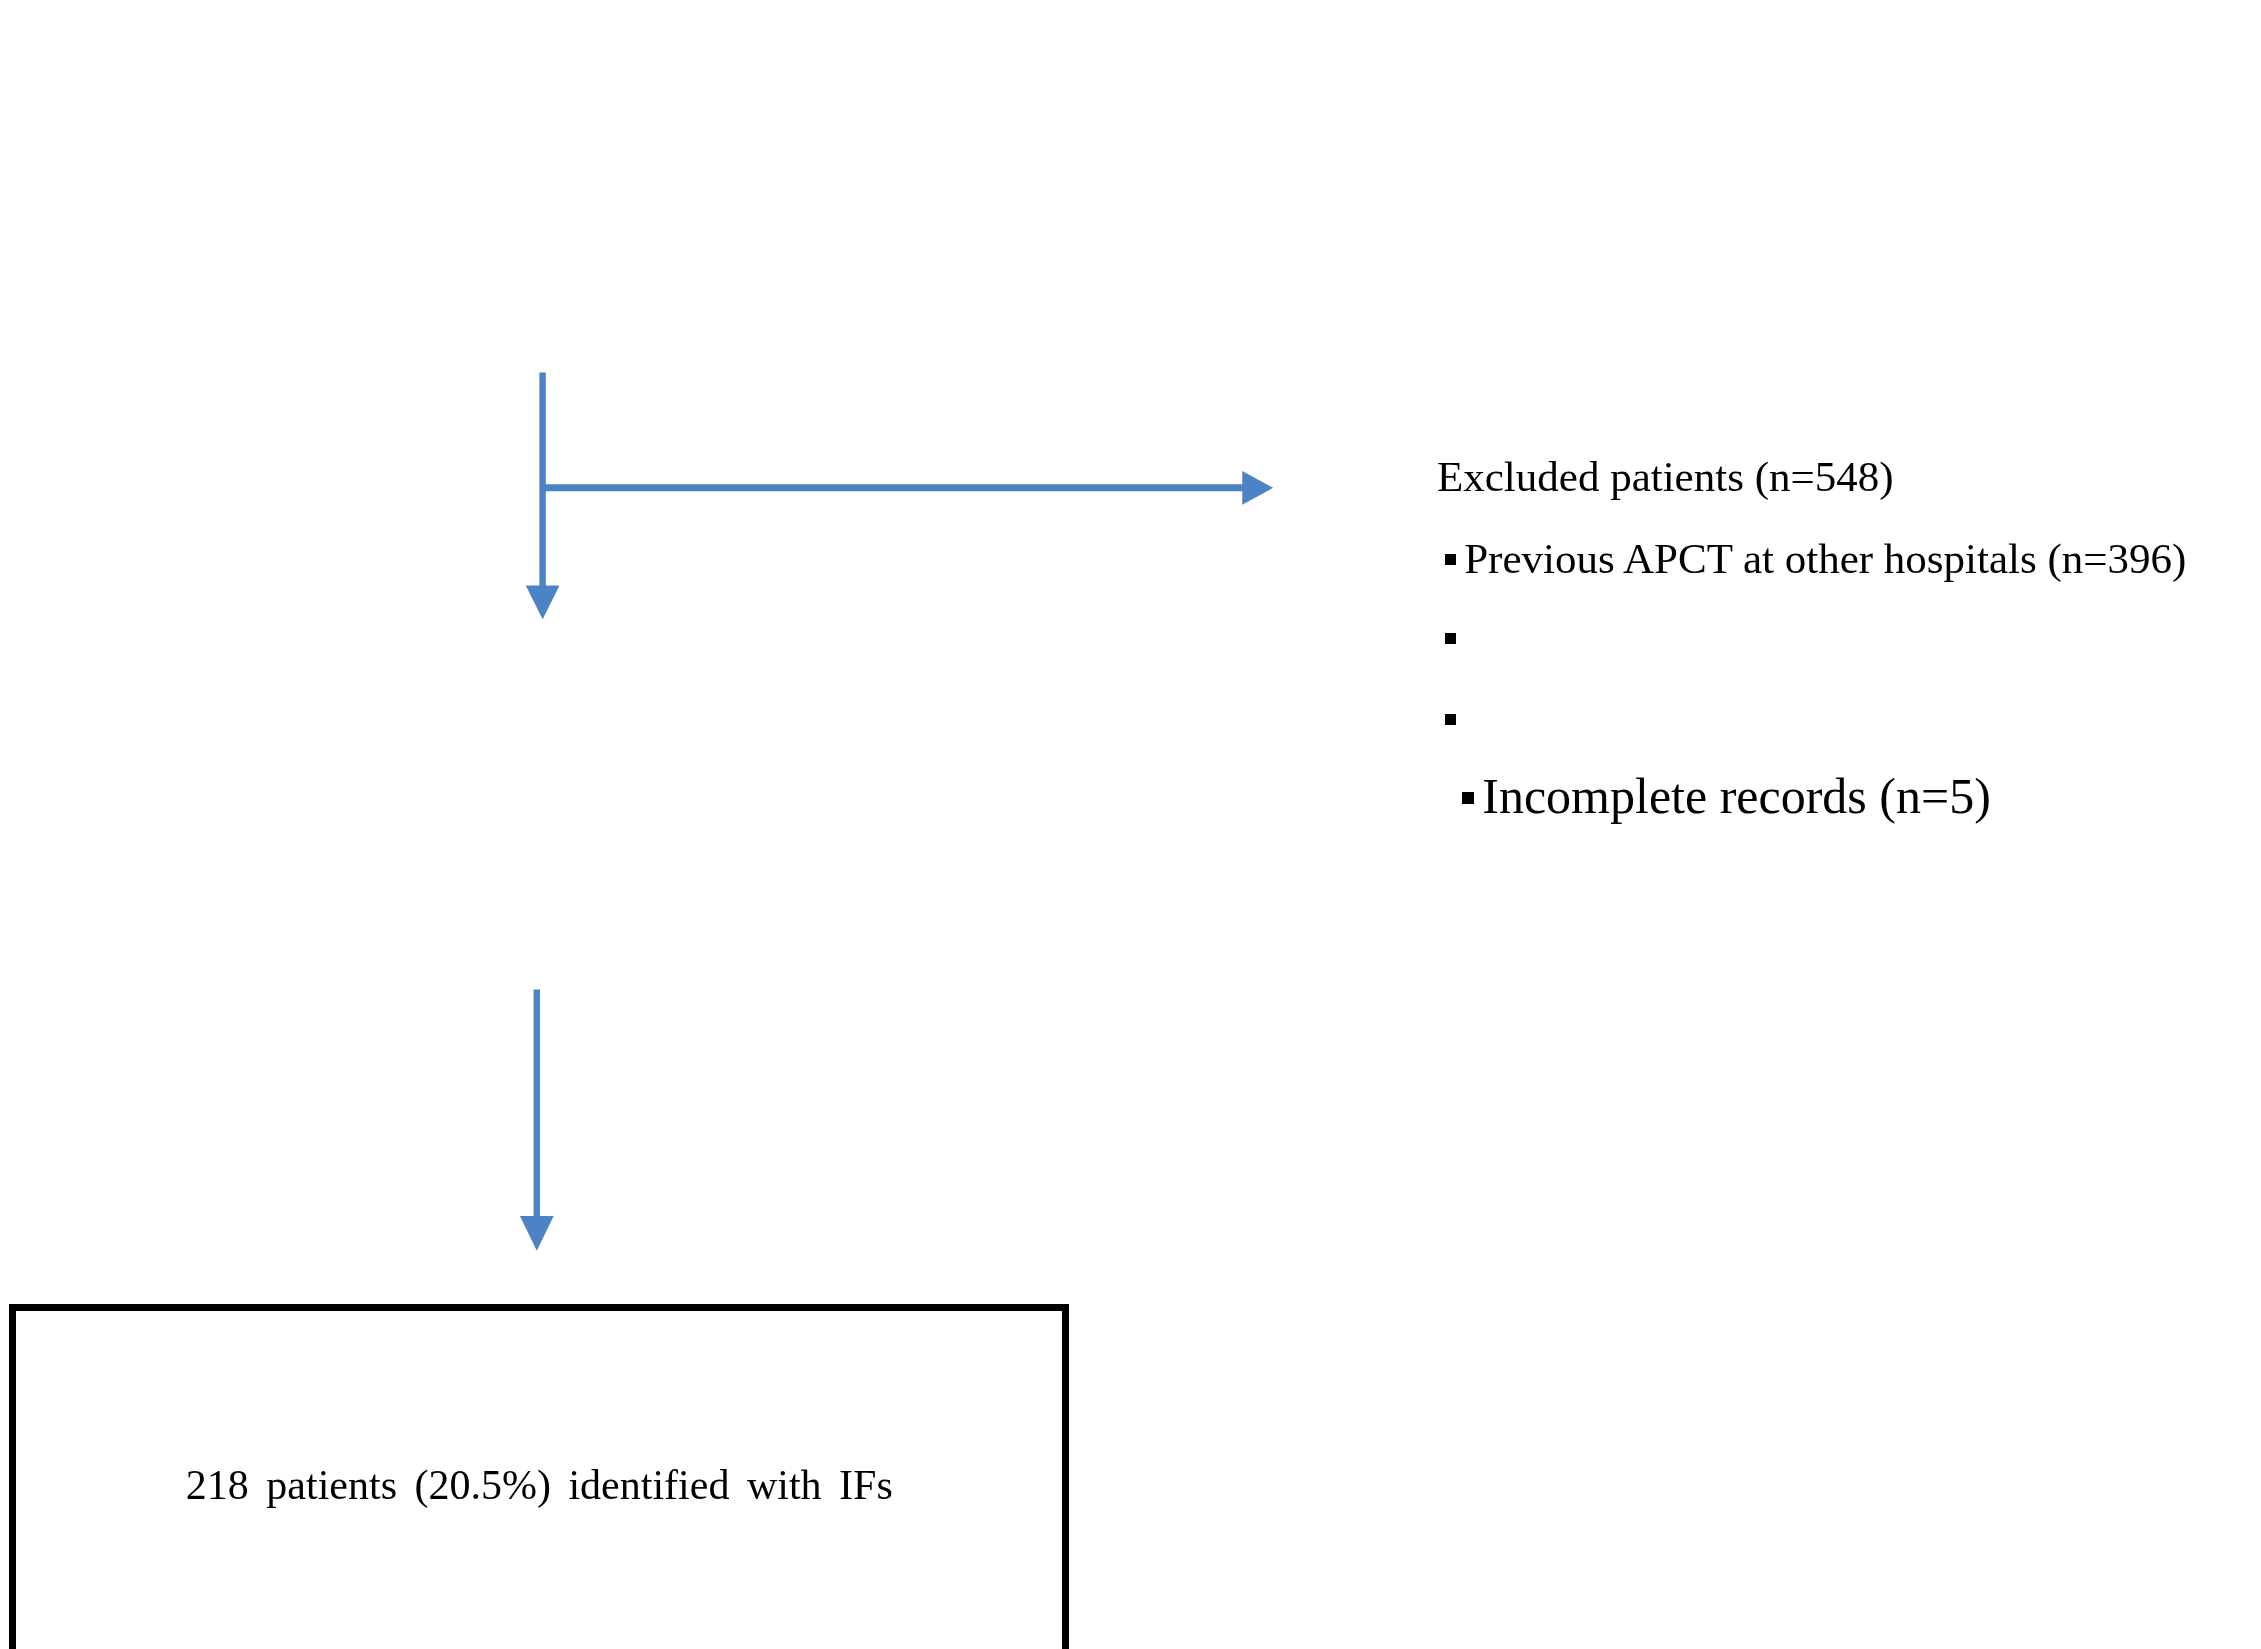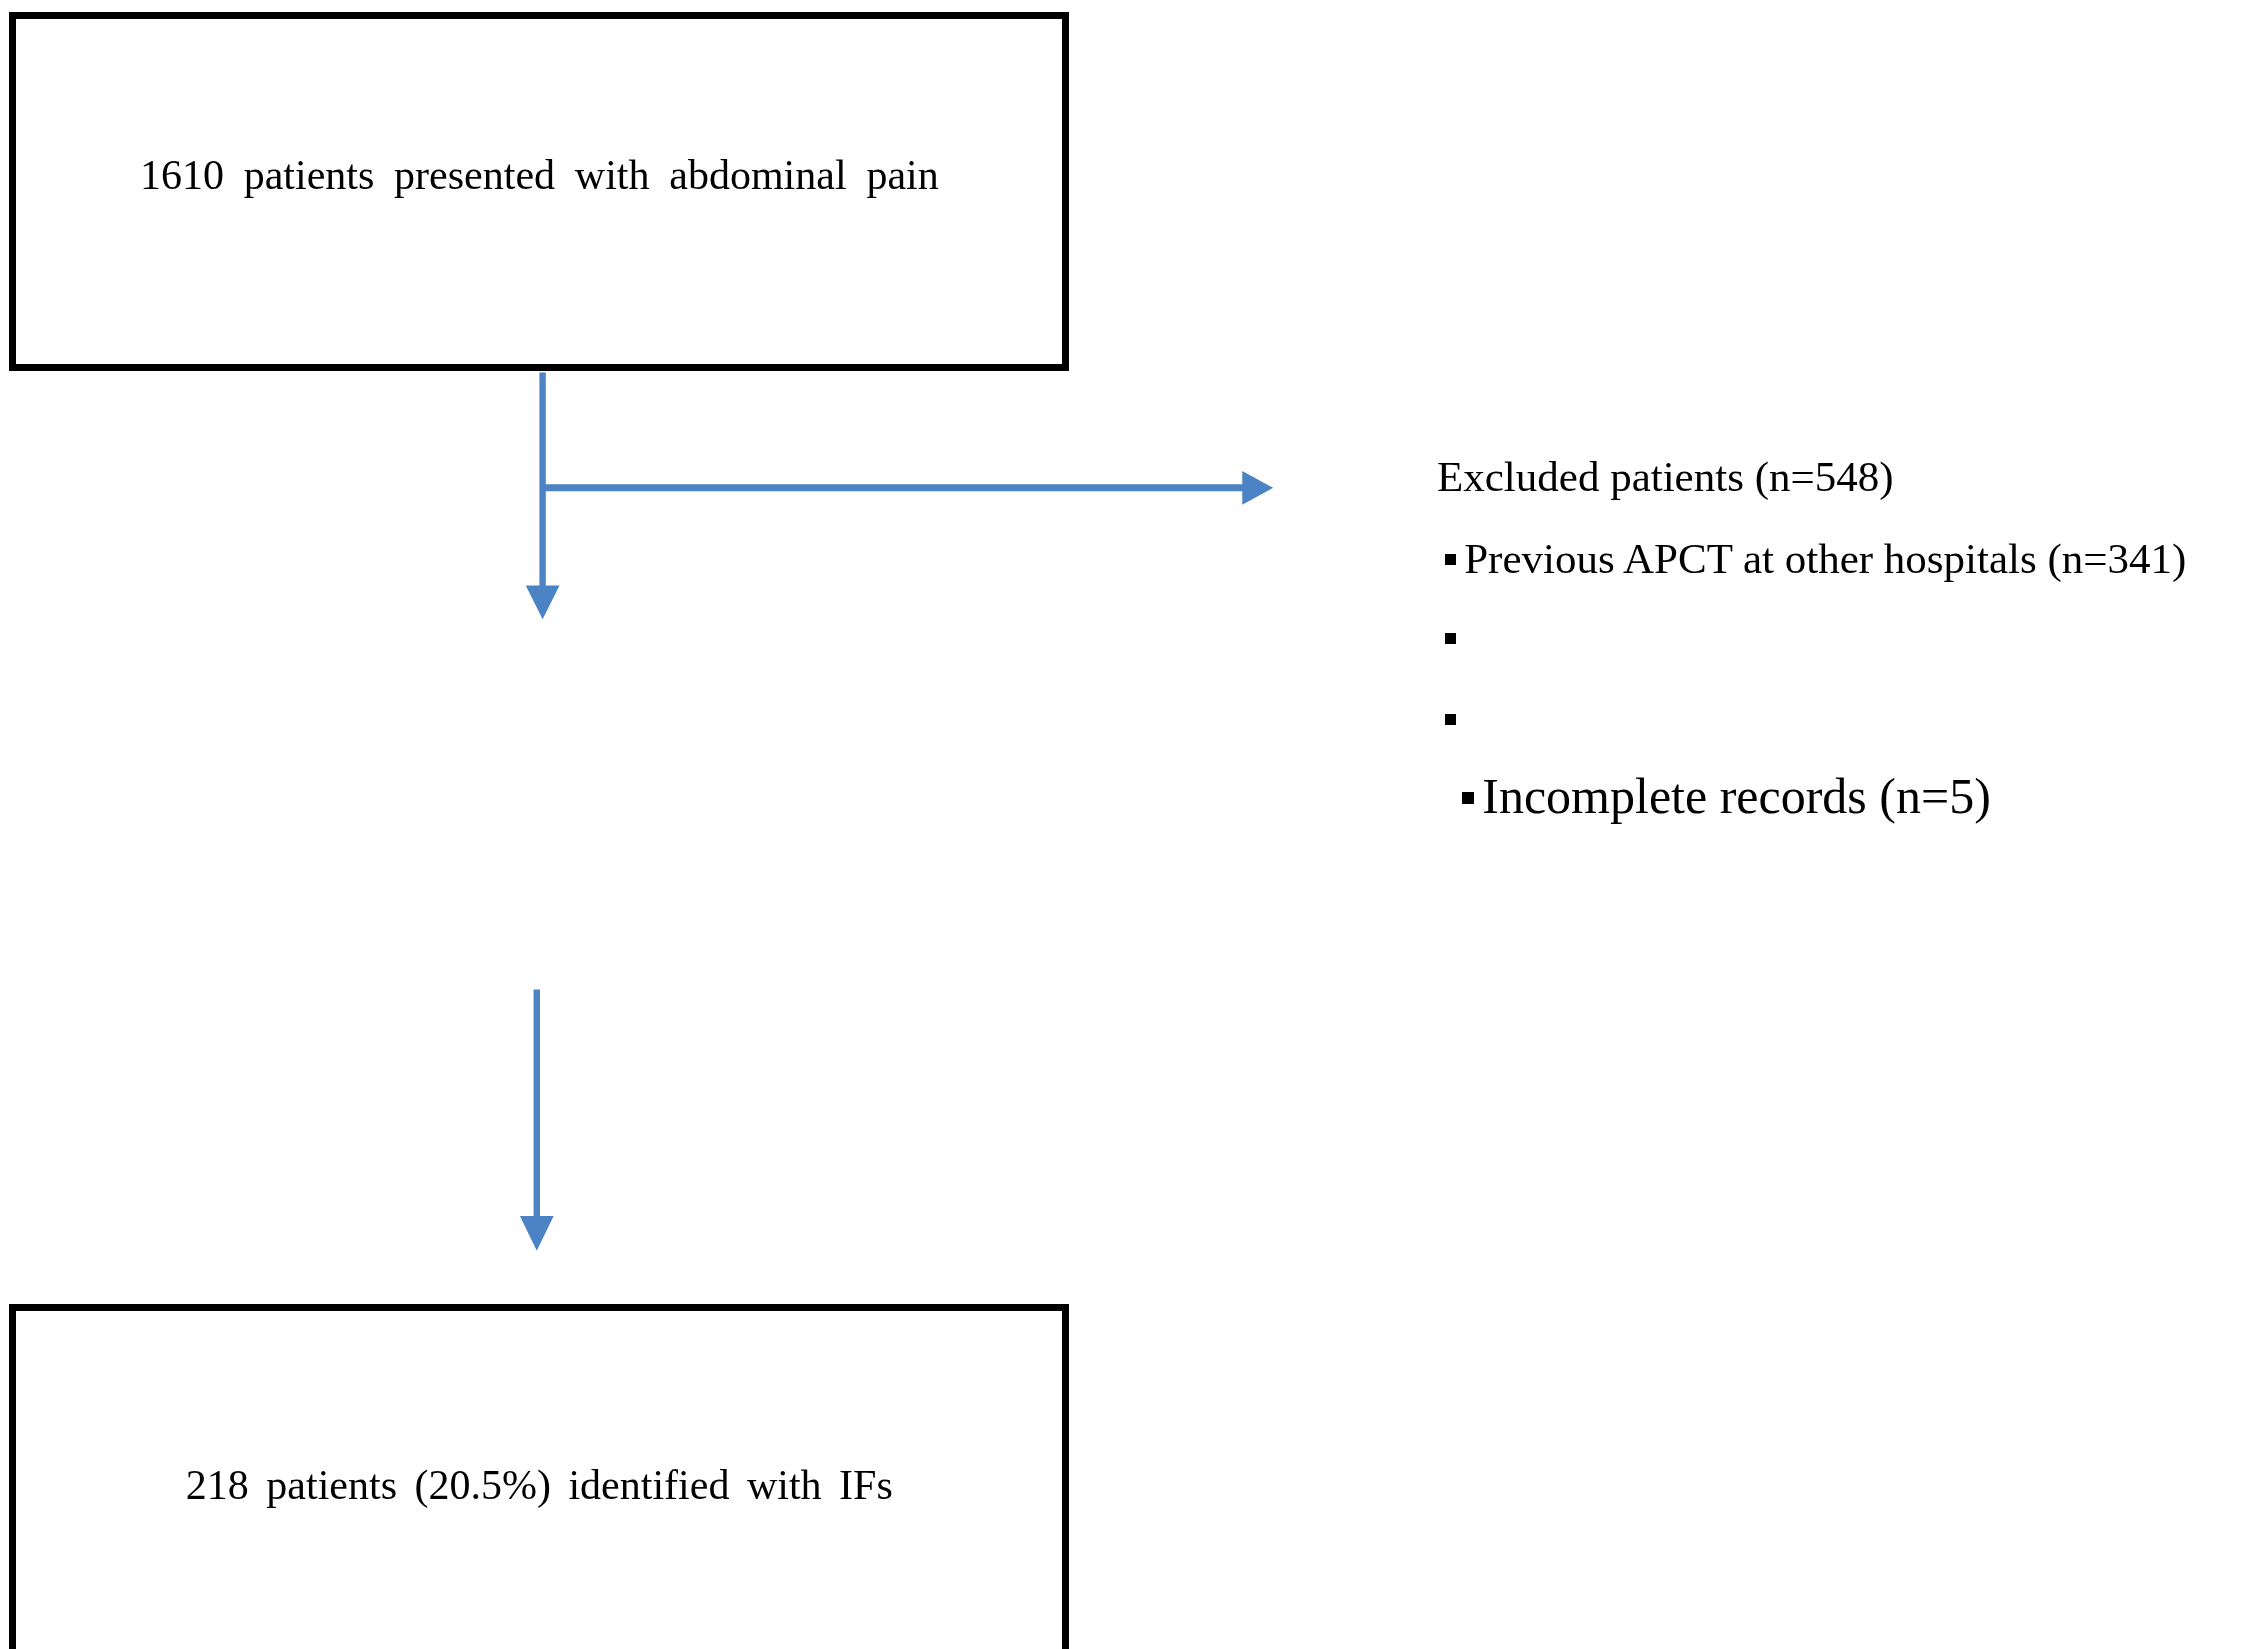--- a/index.html
+++ b/index.html
@@ -69,23 +69,20 @@
     position: relative;
     top: -3.5px;
   }
   .exc-item-3 .sq { width: 11.6px; height: 11.6px; }
 </style>
 </head>
 <body>
 
 <div class="canvas" style="background: rgb(255, 255, 255); color: rgb(0, 0, 0);">
 
-  <div class="box" id="box-presented" style="border-color: rgb(0, 0, 0);">
-    <span class="box-text">1610 patients presented with abdominal pain</span>
-  </div>
 
 
   <div class="box" id="box-identified" style="border-color: rgb(0, 0, 0);">
     <span class="box-text">218 patients (20.5%) identified with IFs</span>
   </div>
 
   <svg class="arrows" viewBox="0 0 3884 2833" xmlns="http://www.w3.org/2000/svg">
     <g>
       <line class="a-stroke" x1="932" y1="640" x2="932" y2="1008" stroke-width="11" stroke="#4b83c5"></line>
       <polygon class="a-fill" points="903,1006 961,1006 932,1064" fill="#4b83c5"></polygon>
@@ -97,21 +94,21 @@
     <g>
       <line class="a-stroke" x1="922" y1="1700" x2="922" y2="2092" stroke-width="11" stroke="#4b83c5"></line>
       <polygon class="a-fill" points="893,2089 951,2089 922,2149" fill="#4b83c5"></polygon>
     </g>
   </svg>
 
   <div class="excluded">
     <div class="exc-line exc-header">Excluded patients (n=548)</div>
 
     <div class="exc-line exc-item-0">
-      <span class="sq" style="background: rgb(0, 0, 0);"></span><span>Previous APCT at other hospitals (n=341)</span>
+      <span class="sq" style="background: rgb(0, 0, 0);"></span><span>Previous APCT at other hospitals (n=396)</span>
     </div>
 
     <div class="exc-line exc-item-1">
       <span class="sq" style="background: rgb(0, 0, 0);"></span>
     </div>
 
     <div class="exc-line exc-item-2">
       <span class="sq" style="background: rgb(0, 0, 0);"></span>
     </div>
 

